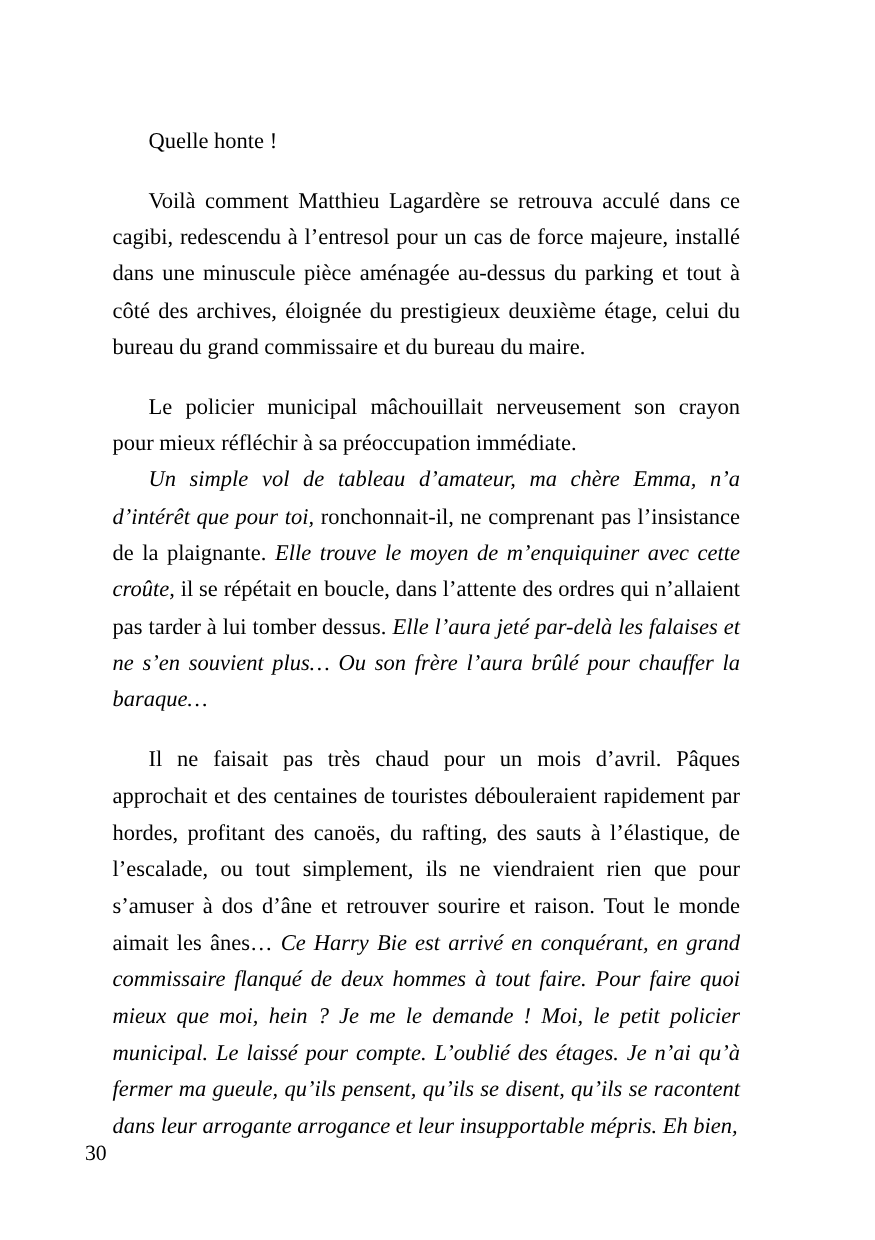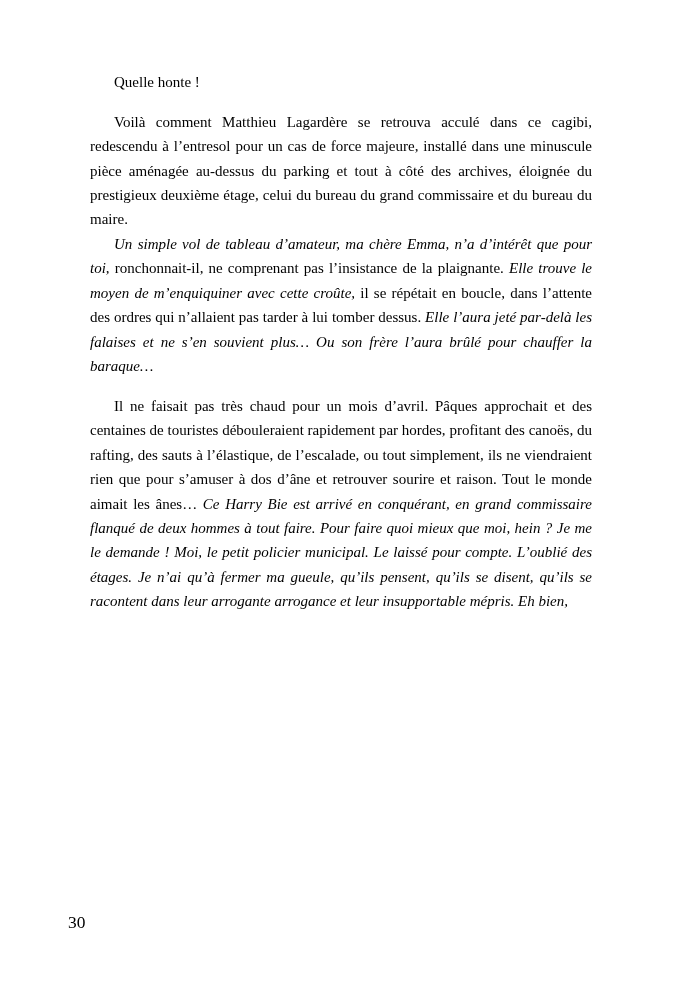--- a/index.html
+++ b/index.html
@@ -18,24 +18,25 @@
   .page {
     position: absolute;
     left: 0;
     top: 0;
     width: 700px;
     height: 992px;
     box-sizing: border-box;
     padding: 70px 108px 0 90px;
   }
   .body-text {
-    font-size: 15px;
+    font-size: 18px;
     line-height: 1.63;
     text-align: justify;
     text-justify: inter-word;
+    margin-top: 28px;
   }
   p {
     margin: 0;
   }
   .para {
     text-indent: 1.6em;
   }
   .gap-before {
     margin-top: 1.02em;
   }
@@ -51,18 +52,19 @@
   }
 </style>
 </head>
 <body>
 
 <div class="page">
   <div class="body-text">
     <div id="paragraph-container">
         <p class="para"><span>Quelle honte !</span></p>
         <p class="para gap-before"><span>Voilà comment Matthieu Lagardère se retrouva acculé dans ce cagibi, redescendu à l’entresol pour un cas de force majeure, installé dans une minuscule pièce aménagée au-dessus du parking et tout à côté des archives, éloignée du prestigieux deuxième étage, celui du bureau du grand commissaire et du bureau du maire.</span></p>
+        <p class="para gap-before"><span>Le policier municipal mâchouillait nerveusement son crayon pour mieux réfléchir à sa préoccupation immédiate.</span></p>
         <p class="para"><span class="italic">Un simple vol de tableau d’amateur, ma chère Emma, n’a d’intérêt que pour toi,</span><span> ronchonnait-il, ne comprenant pas l’insistance de la plaignante. </span><span class="italic">Elle trouve le moyen de m’enquiquiner avec cette croûte,</span><span> il se répétait en boucle, dans l’attente des ordres qui n’allaient pas tarder à lui tomber dessus. </span><span class="italic">Elle l’aura jeté par-delà les falaises et ne s’en souvient plus… Ou son frère l’aura brûlé pour chauffer la baraque…</span></p>
         <p class="para gap-before"><span>Il ne faisait pas très chaud pour un mois d’avril. Pâques approchait et des centaines de touristes débouleraient rapidement par hordes, profitant des canoës, du rafting, des sauts à l’élastique, de l’escalade, ou tout simplement, ils ne viendraient rien que pour s’amuser à dos d’âne et retrouver sourire et raison. Tout le monde aimait les ânes… </span><span class="italic">Ce Harry Bie est arrivé en conquérant, en grand commissaire flanqué de deux hommes à tout faire. Pour faire quoi mieux que moi, hein ? Je me le demande ! Moi, le petit policier municipal. Le laissé pour compte. L’oublié des étages. Je n’ai qu’à fermer ma gueule, qu’ils pensent, qu’ils se disent, qu’ils se racontent dans leur arrogante arrogance et leur insupportable mépris. Eh bien,</span></p>
       </div>
   </div>
   <div class="folio">30</div>
 </div>
 
 </body></html>

